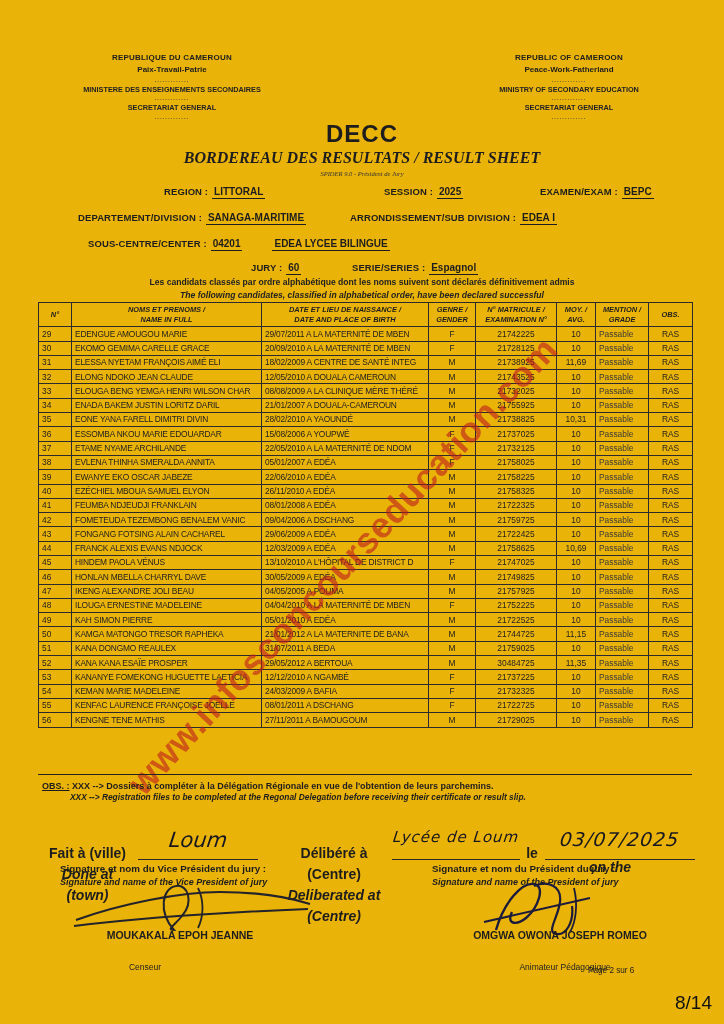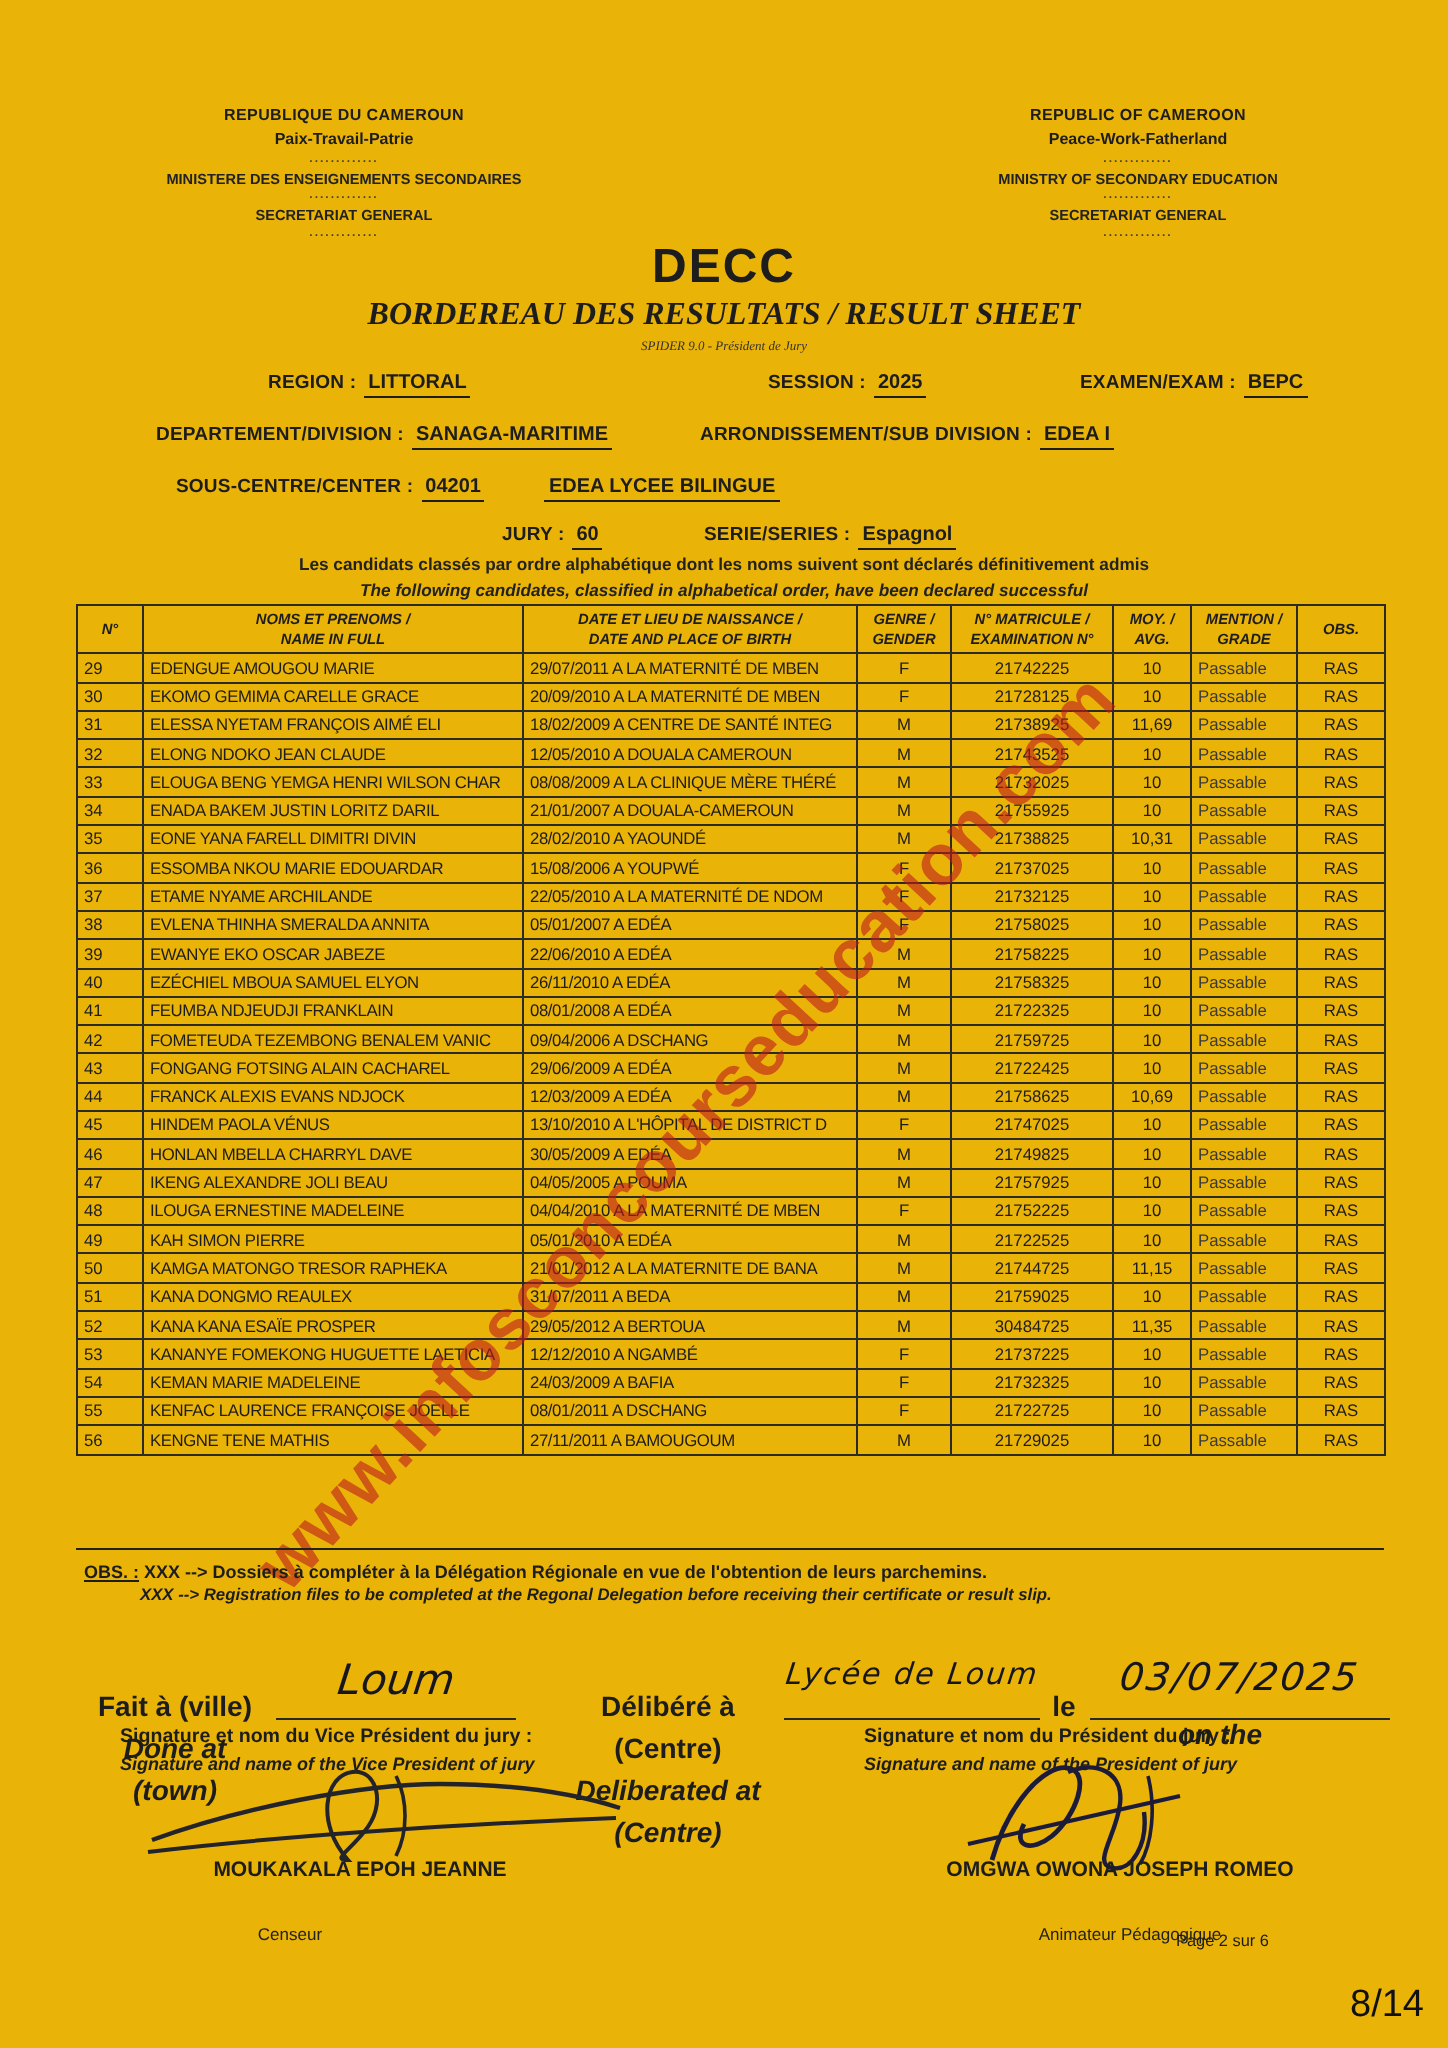--- a/index.html
+++ b/index.html
@@ -89,21 +89,21 @@
     <div class="l3">MINISTRY OF SECONDARY EDUCATION</div>
     <div class="dots">.............</div>
     <div class="l4">SECRETARIAT GENERAL</div>
     <div class="dots">.............</div>
   </div>
 
   <div class="title">DECC</div>
   <div class="subtitle">BORDEREAU DES RESULTATS / RESULT SHEET</div>
   <div class="spider">SPIDER 9.0 - Président de Jury</div>
 
-  <div class="fld" style="left:134px; top:186px;">
+  <div class="fld" style="left:164px; top:186px;">
     <span class="lab">REGION :</span><span class="val">LITTORAL</span>
   </div>
   <div class="fld" style="left:384px; top:186px;">
     <span class="lab">SESSION :</span><span class="val">2025</span>
   </div>
   <div class="fld" style="left:540px; top:186px;">
     <span class="lab">EXAMEN/EXAM :</span><span class="val">BEPC</span>
   </div>
 
   <div class="fld" style="left:78px; top:212px;">

